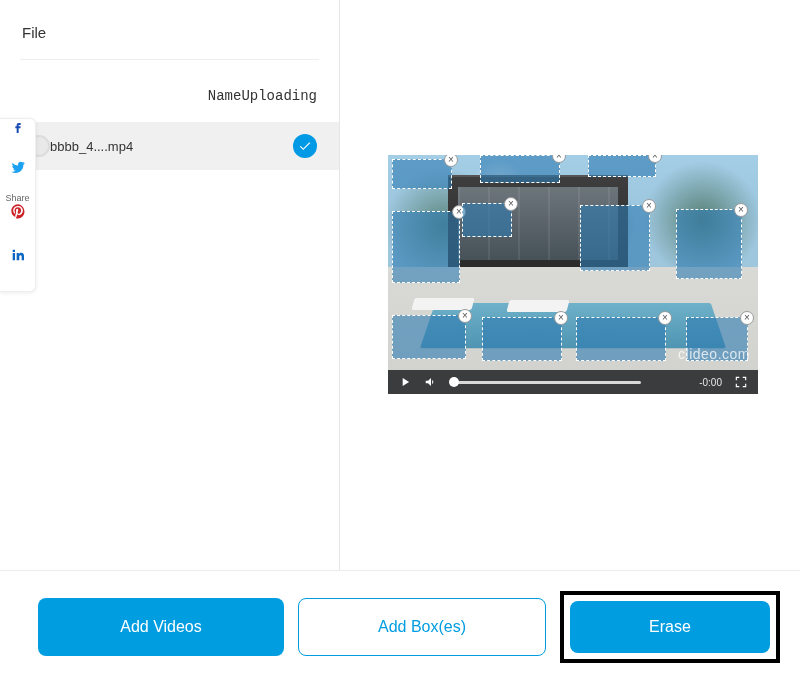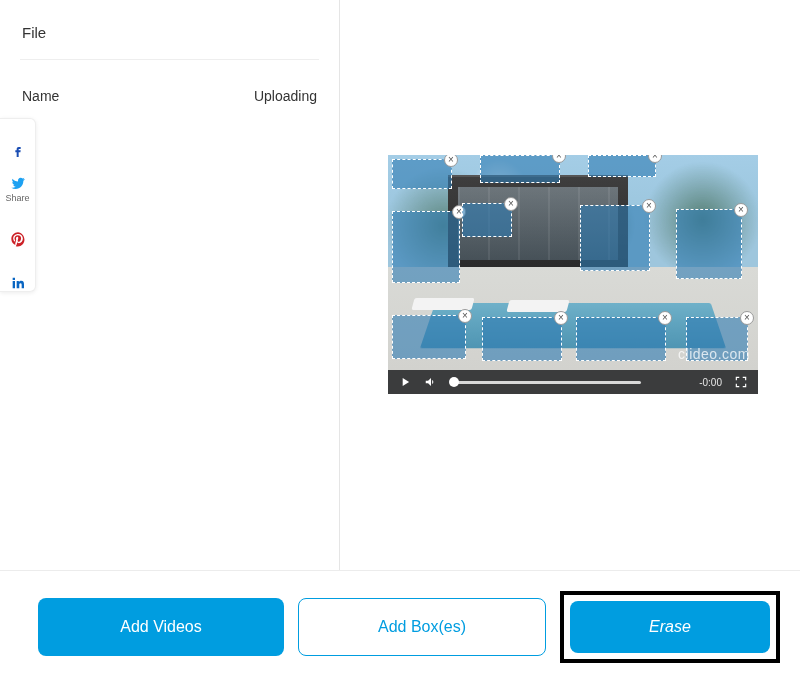--- a/index.html
+++ b/index.html
@@ -16,23 +16,23 @@
     flex-direction: column;
     padding: 0 0 0 0;
   }
   .file-header {
     padding: 24px 0 18px 22px;
     font-size: 15px;
     color: #333;
   }
   .hr { border-top: 1px solid #eee; margin: 0 20px 0 20px; }
   .cols {
-    display: flex; justify-content: space-between;
+    display: flex; justify-content: flex-end;
     padding: 28px 22px 18px 22px;
-    font-size: 14px; color: #333;
+    font-size: 14px; color: #333; font-family: Liberation Mono, monospace;
   }
   .file-row {
     background: #f0f0f0;
     display: flex; align-items: center; justify-content: space-between;
     padding: 12px 22px 12px 50px;
     font-size: 13px; color: #333;
     position: relative;
   }
   .file-dot {
     position: absolute; left: 28px; top: 50%; transform: translateY(-50%);
@@ -156,55 +156,64 @@
     flex:1; height:58px; border-radius:8px;
     display:flex; align-items:center; justify-content:center;
     font-size:16px; cursor:pointer;
   }
   .btn-primary { background:#009de0; color:#fff; border:none; }
   .btn-primary.wider { max-width: 260px; }
   .btn-outline { background:#fff; color:#009de0; border:1.5px solid #009de0; }
   .erase-frame {
     border:4px solid #000; padding:6px 6px;
     display:flex; align-items:stretch;
-    flex:1; max-width: 220px; font-style: italic;
+    flex:1; max-width: 220px;
   }
   .erase-frame .btn { height:52px; margin:0; }
 
   
   .social-rail {
     position:absolute; left:0; top:118px;
     width:36px; background:#fff;
     border:1px solid #eee; border-left:none;
     border-radius: 0 6px 6px 0;
     box-shadow: 0 1px 4px rgba(0,0,0,0.08);
     display:flex; flex-direction:column; align-items:center;
     z-index:50;
   }
   .social-item {
     width:36px; height:44px;
-    display:flex; flex-direction:column; align-items:center; justify-content:flex-end;
+    display:flex; flex-direction:column; align-items:center; justify-content:space-between;
     gap:2px;
   }
   .social-item:first-child{ height:40px; }
   .social-item svg { width:16px; height:16px; }
   .share-lbl { font-size:9px; color:#666; }
 
 </style>
 </head>
 <body>
 
 <div class="app">
 
   <div class="left-panel">
     <div class="file-header">File</div>
     <div class="hr"></div>
     <div class="cols">
       <span>Name</span>
       <span>Uploading</span>
+    </div>
+    <div class="file-row">
+      <span class="file-dot"></span>
+      <span>bbbb_4....mp4</span>
+      <span class="check-badge">
+        <svg viewBox="0 0 24 24">
+            <path fill="#fff" d="M9 16.2 4.8 12l-1.4 1.4L9 19 21 7l-1.4-1.4z"></path>
+          </svg>
+      </span>
     </div>
   </div>
 
   <div class="right-panel">
     <div class="video-wrap">
       <div class="video-frame">
         <div class="bg-sky"></div>
         <div class="bg-trees"></div>
         <div class="bg-building"></div>
         <div class="bg-deck"></div>

